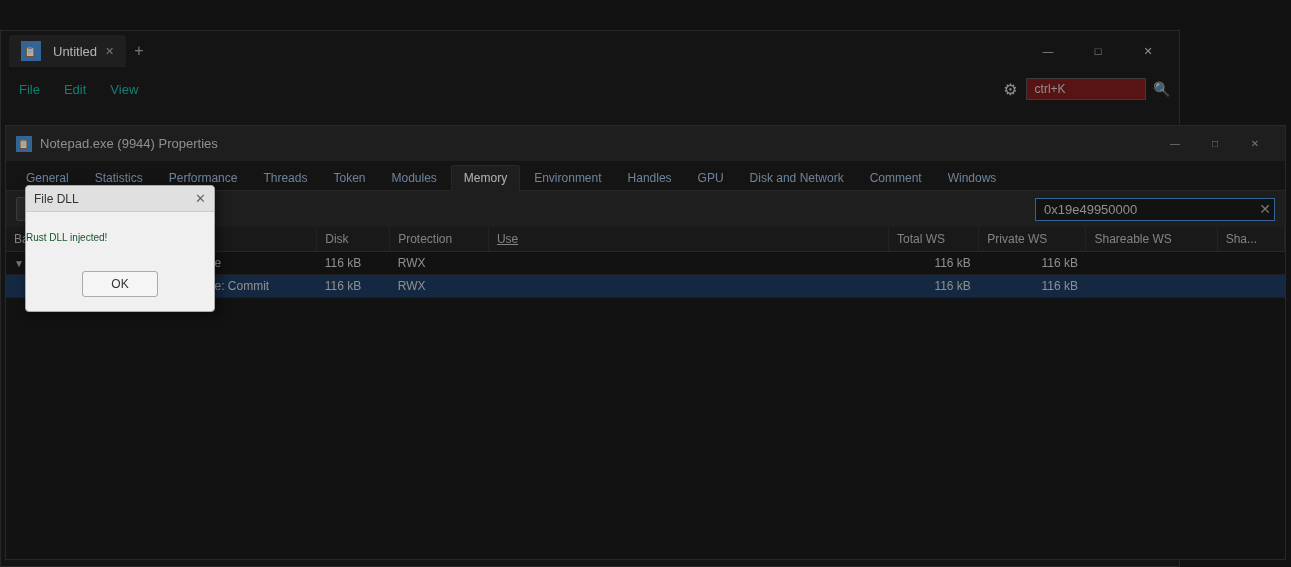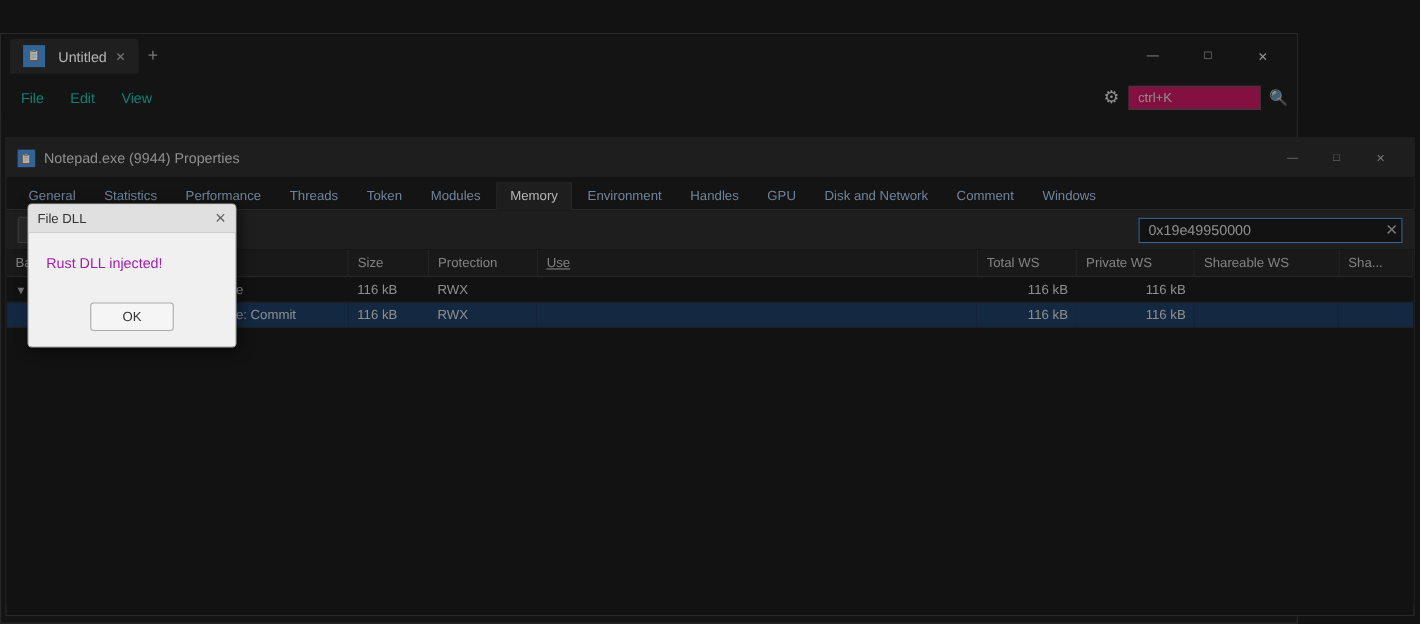--- a/index.html
+++ b/index.html
@@ -108,21 +108,21 @@
     }
 
     .notepad-toolbar-right {
       margin-left: auto;
       display: flex;
       align-items: center;
       gap: 8px;
     }
 
     .search-partial {
-      background: #be185d;
+      background: #7f1d1d;
       border: 1px solid #555;
       color: #ccc;
       padding: 3px 8px;
       font-size: 12px;
       width: 120px;
     }
 
     .gear-btn {
       color: #ccc;
       font-size: 16px;
@@ -328,23 +328,23 @@
       color: #333;
     }
 
     .dialog-close {
       color: #666;
       cursor: pointer;
       font-size: 13px;
     }
 
     .dialog-body {
-      padding: 20px 16px;
-      font-size: 13px;
-      color: #a21caf;
+      padding: 20px 0;
+      font-size: 10px;
+      color: #14532d;
     }
 
     .dialog-footer {
       padding: 8px 16px 14px;
       display: flex;
       justify-content: center;
     }
 
     .dialog-ok-btn {
       background: #f5f5f5;
@@ -423,21 +423,21 @@
       <span class="search-clear">✕</span>
     </div>
   </div>
 
   <div class="props-table-wrap">
     <table class="props-table">
       <thead>
         <tr>
           <th>Base address</th>
           <th>Type</th>
-          <th>Size</th>
+          <th>Disk</th>
           <th>Protection</th>
           <th style="width:400px;text-decoration:underline;">Use</th>
           <th>Total WS</th>
           <th>Private WS</th>
           <th>Shareable WS</th>
           <th>Sha...</th>
         </tr>
       </thead>
       <tbody>
 

